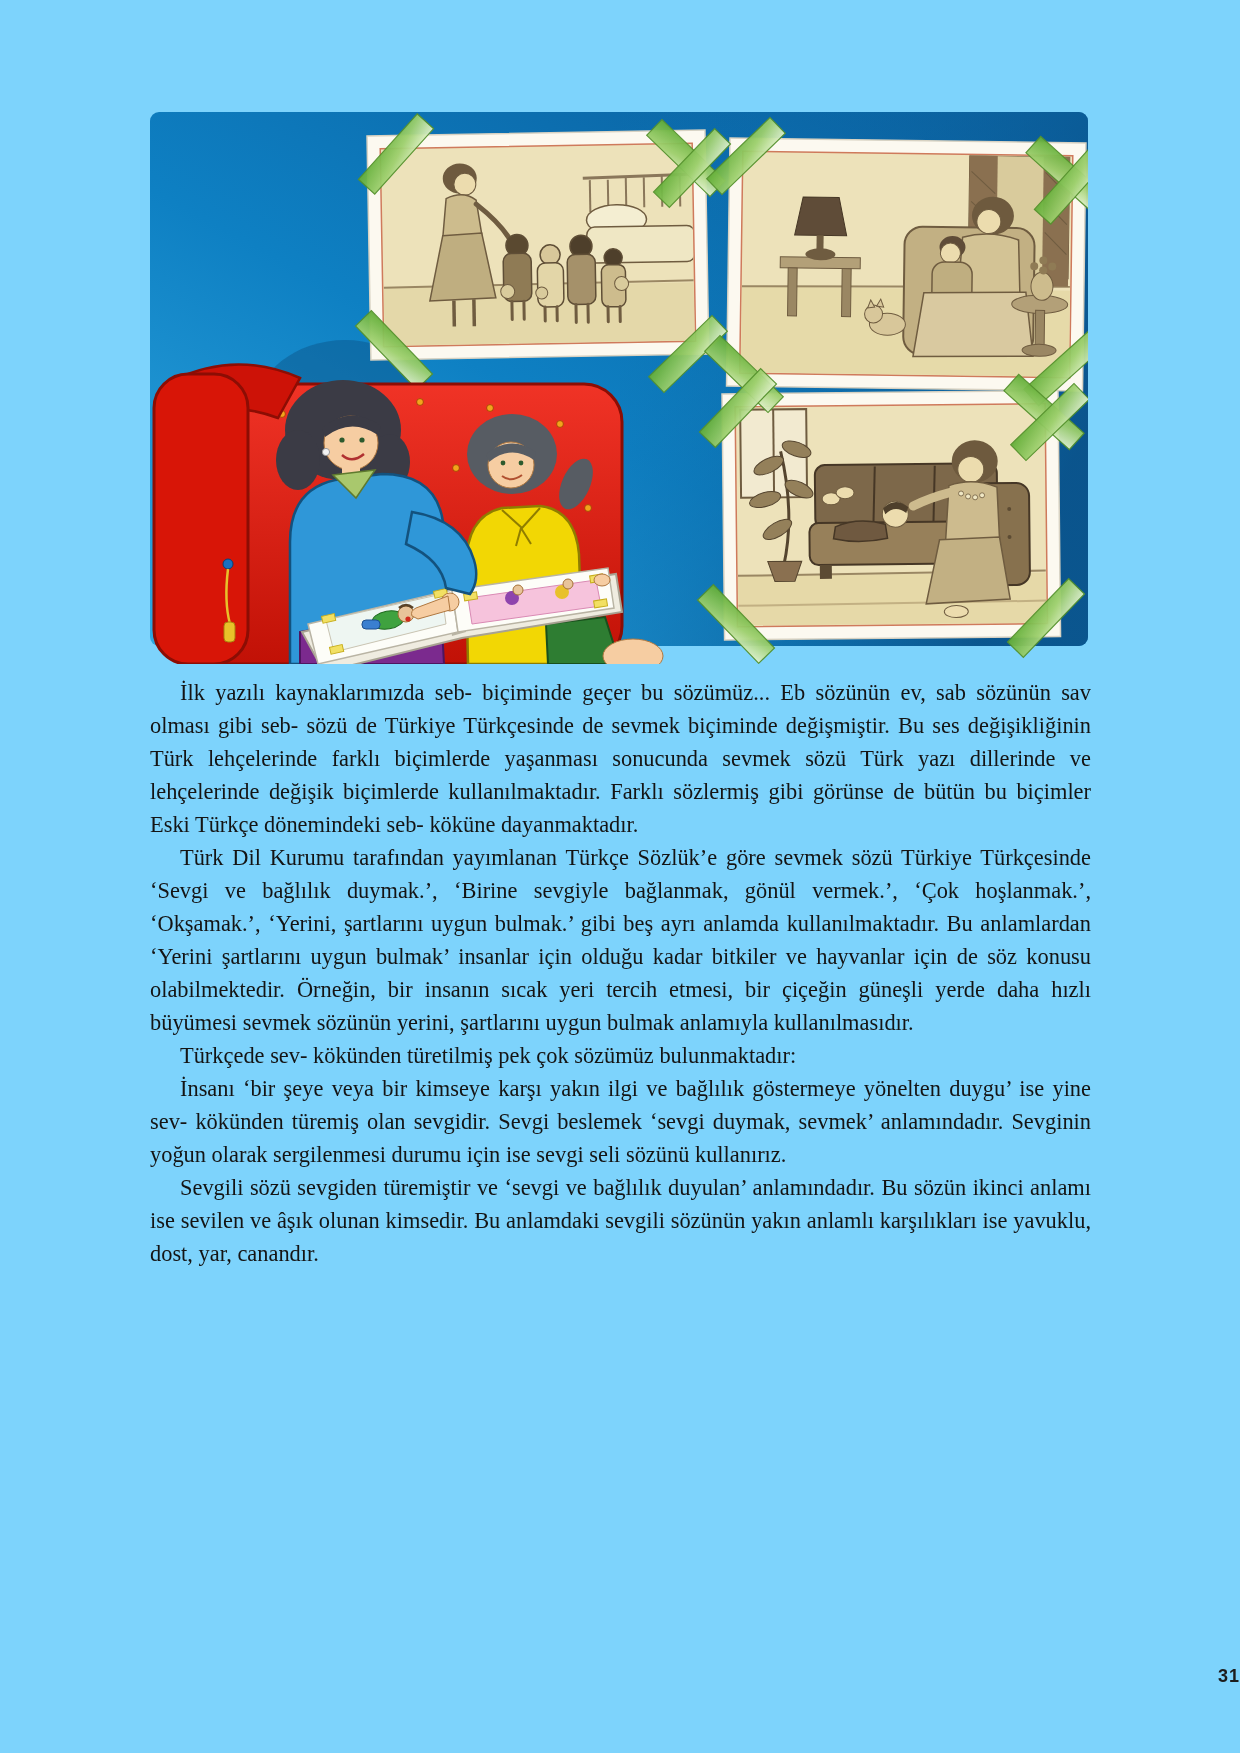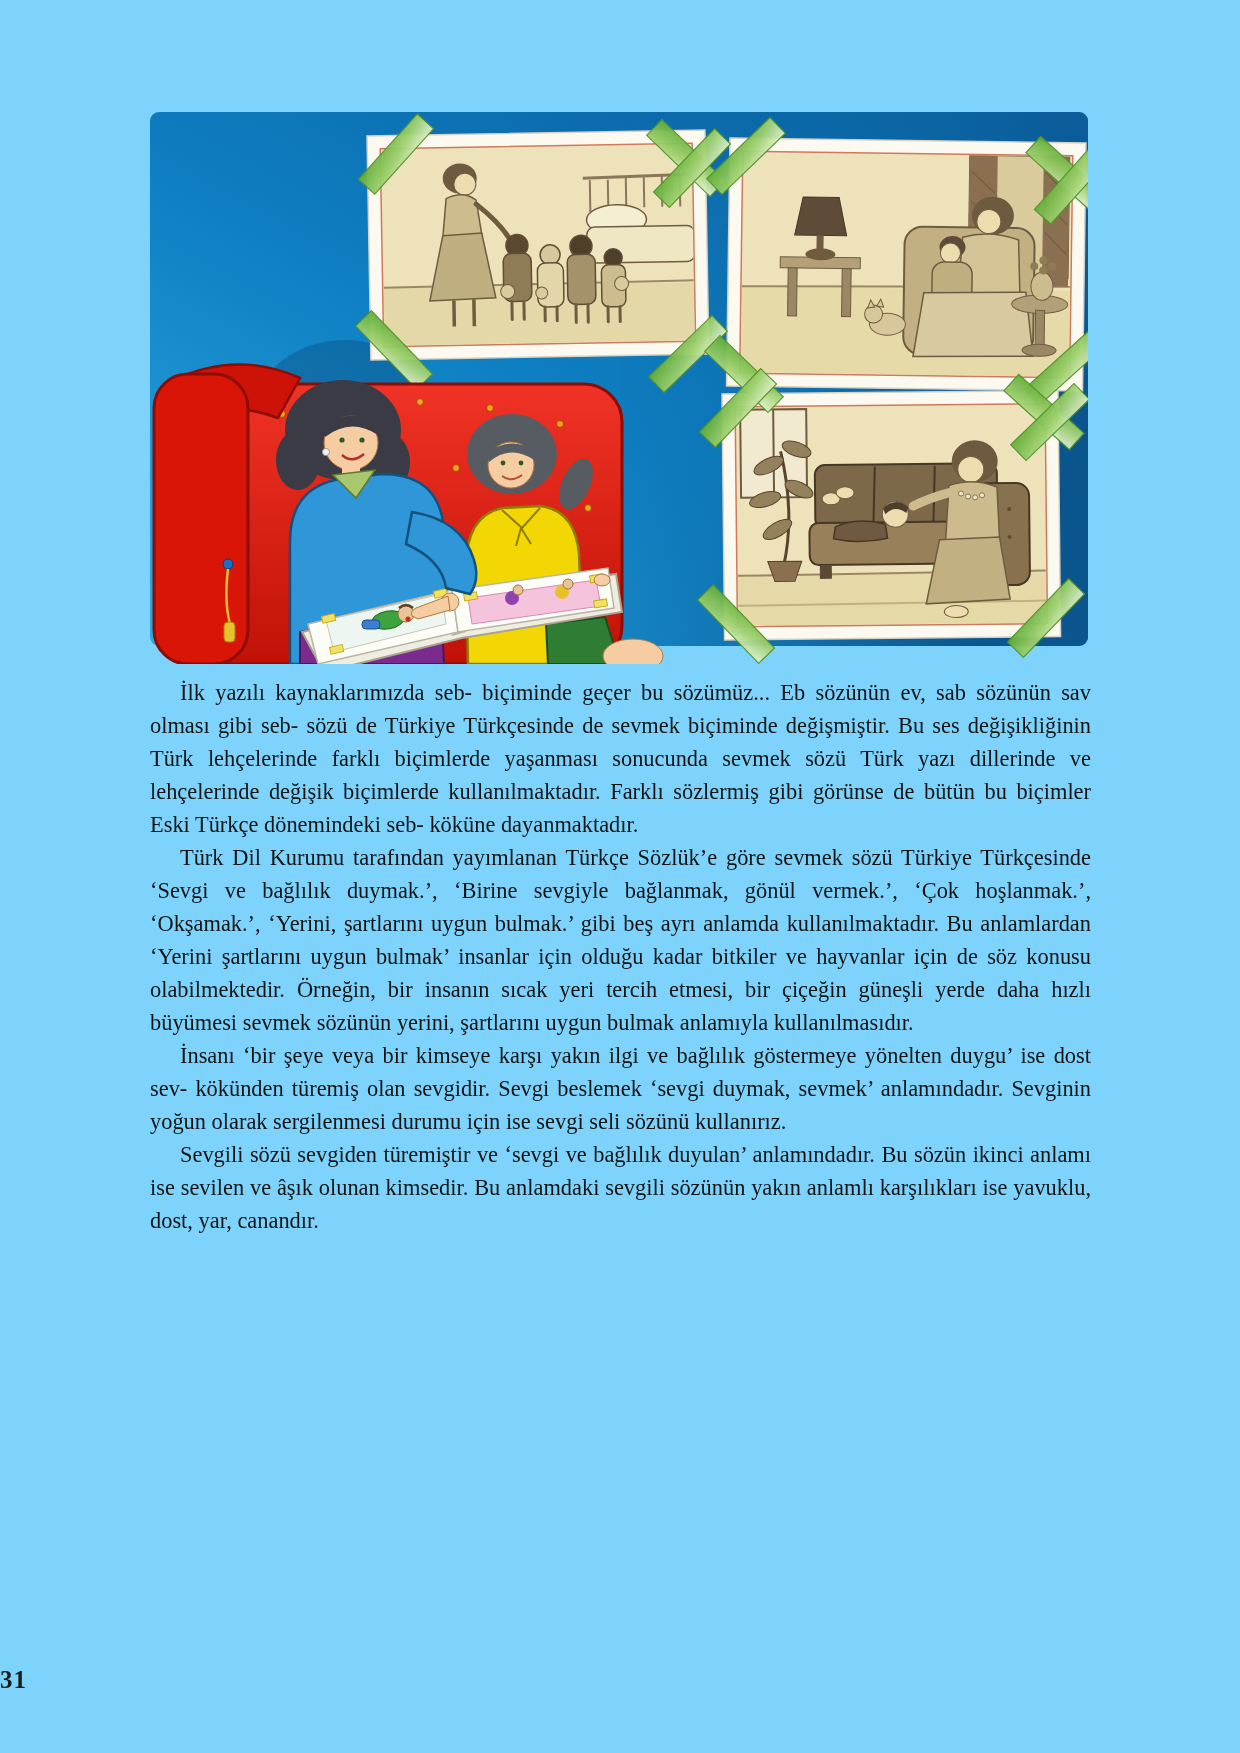--- a/index.html
+++ b/index.html
@@ -11,23 +11,23 @@
     position:absolute; left:150px; top:112px; width:938px; height:552px;
   }
   .illustration svg { display:block; }
   .article {
     position:absolute; left:150px; top:676px; width:941px;
     font-size:22.4px; line-height:33px; color:#141414;
     text-align:justify;
   }
   .article p { margin:0; text-indent:30px; }
   .page-number {
-    position:absolute; left:0; right:0; top:1666px; text-align:left;
-    font-family:Liberation Serif, serif; font-weight:bold;
-    font-size:25px; color:#1c1c1c; letter-spacing:1px;
+    position:absolute; left:0; right:0; top:1666px; text-align:right;
+    font-family:Liberation Sans, sans-serif; font-weight:bold;
+    font-size:18px; color:#1c1c1c; letter-spacing:1px;
   }
 </style>
 </head>
 <body>
 
 <div class="page">
 
   <div class="illustration">
     <svg width="938" height="552" viewBox="0 0 938 552">
       <defs>
@@ -341,18 +341,19 @@
           <path d="M298,484 L266,496 Q260,499 262,504 L268,507 L300,498 Z" fill="#f6cda2" stroke="#b07840"></path>
           <ellipse cx="452" cy="468" rx="8" ry="6" fill="#f6cda2" stroke="#b07840"></ellipse>
         </g>
       </g>
     </svg>
   </div>
 
   <div class="article">
     <p>İlk yazılı kaynaklarımızda seb- biçiminde geçer bu sözümüz... Eb sözünün ev, sab sözünün sav olması gibi seb- sözü de Türkiye Türkçesinde de sevmek biçiminde değişmiştir. Bu ses değişikliğinin Türk lehçelerinde farklı biçimlerde yaşanması sonucunda sevmek sözü Türk yazı dillerinde ve lehçelerinde değişik biçimlerde kullanılmaktadır. Farklı sözlermiş gibi görünse de bütün bu biçimler Eski Türkçe dönemindeki seb- köküne dayanmaktadır.</p>
     <p>Türk Dil Kurumu tarafından yayımlanan Türkçe Sözlük’e göre sevmek sözü Türkiye Türkçesinde ‘Sevgi ve bağlılık duymak.’, ‘Birine sevgiyle bağlanmak, gönül vermek.’, ‘Çok hoşlanmak.’, ‘Okşamak.’, ‘Yerini, şartlarını uygun bulmak.’ gibi beş ayrı anlamda kullanılmaktadır. Bu anlamlardan ‘Yerini şartlarını uygun bulmak’ insanlar için olduğu kadar bitkiler ve hayvanlar için de söz konusu olabilmektedir. Örneğin, bir insanın sıcak yeri tercih etmesi, bir çiçeğin güneşli yerde daha hızlı büyümesi sevmek sözünün yerini, şartlarını uygun bulmak anlamıyla kullanılmasıdır.</p>
-    <p>İnsanı ‘bir şeye veya bir kimseye karşı yakın ilgi ve bağlılık göstermeye yönelten duygu’ ise dost sev- kökünden türemiş olan sevgidir. Sevgi beslemek ‘sevgi duymak, sevmek’ anlamındadır. Sevginin yoğun olarak sergilenmesi durumu için ise sevgi seli sözünü kullanırız.</p>
+    <p>Türkçede sev- kökünden türetilmiş pek çok sözümüz bulunmaktadır:</p>
+    <p>İnsanı ‘bir şeye veya bir kimseye karşı yakın ilgi ve bağlılık göstermeye yönelten duygu’ ise yine sev- kökünden türemiş olan sevgidir. Sevgi beslemek ‘sevgi duymak, sevmek’ anlamındadır. Sevginin yoğun olarak sergilenmesi durumu için ise sevgi seli sözünü kullanırız.</p>
     <p>Sevgili sözü sevgiden türemiştir ve ‘sevgi ve bağlılık duyulan’ anlamındadır. Bu sözün ikinci anlamı ise sevilen ve âşık olunan kimsedir. Bu anlamdaki sevgili sözünün yakın anlamlı karşılıkları ise yavuklu, dost, yar, canandır.</p>
   </div>
 
   <div class="page-number">31</div>
 </div>
 
 </body></html>

